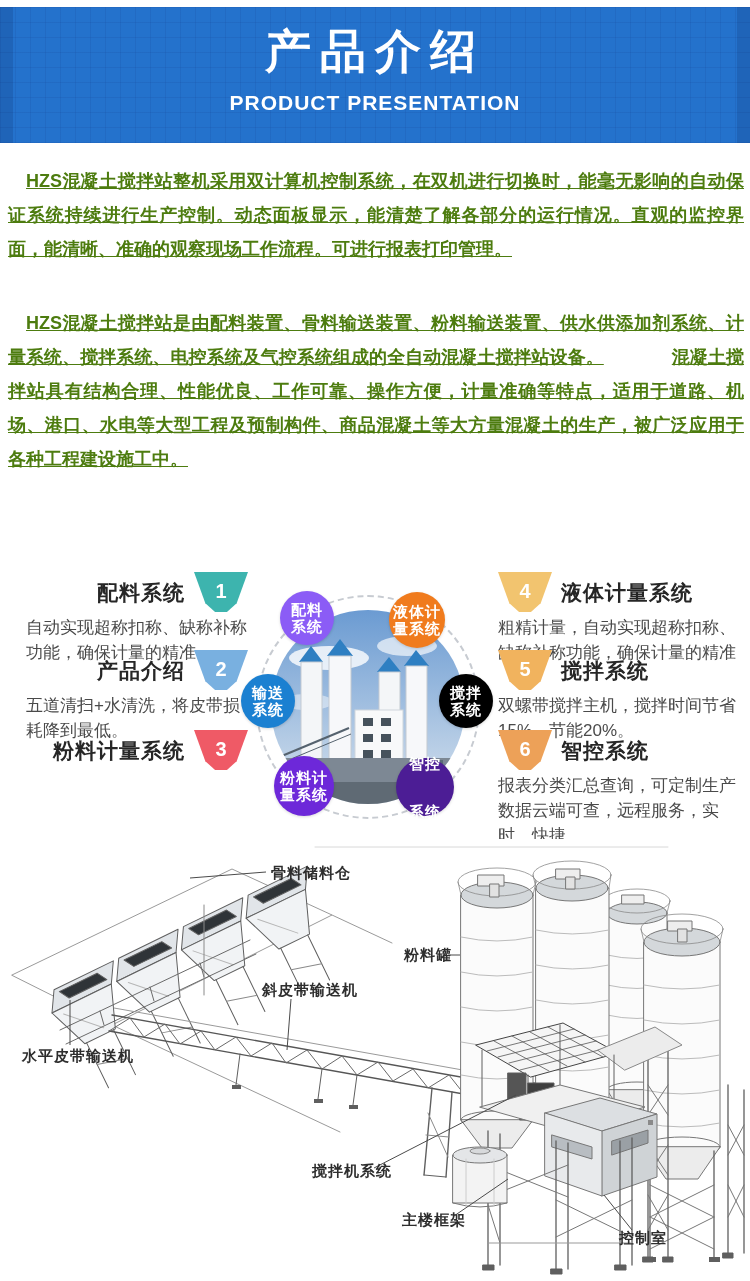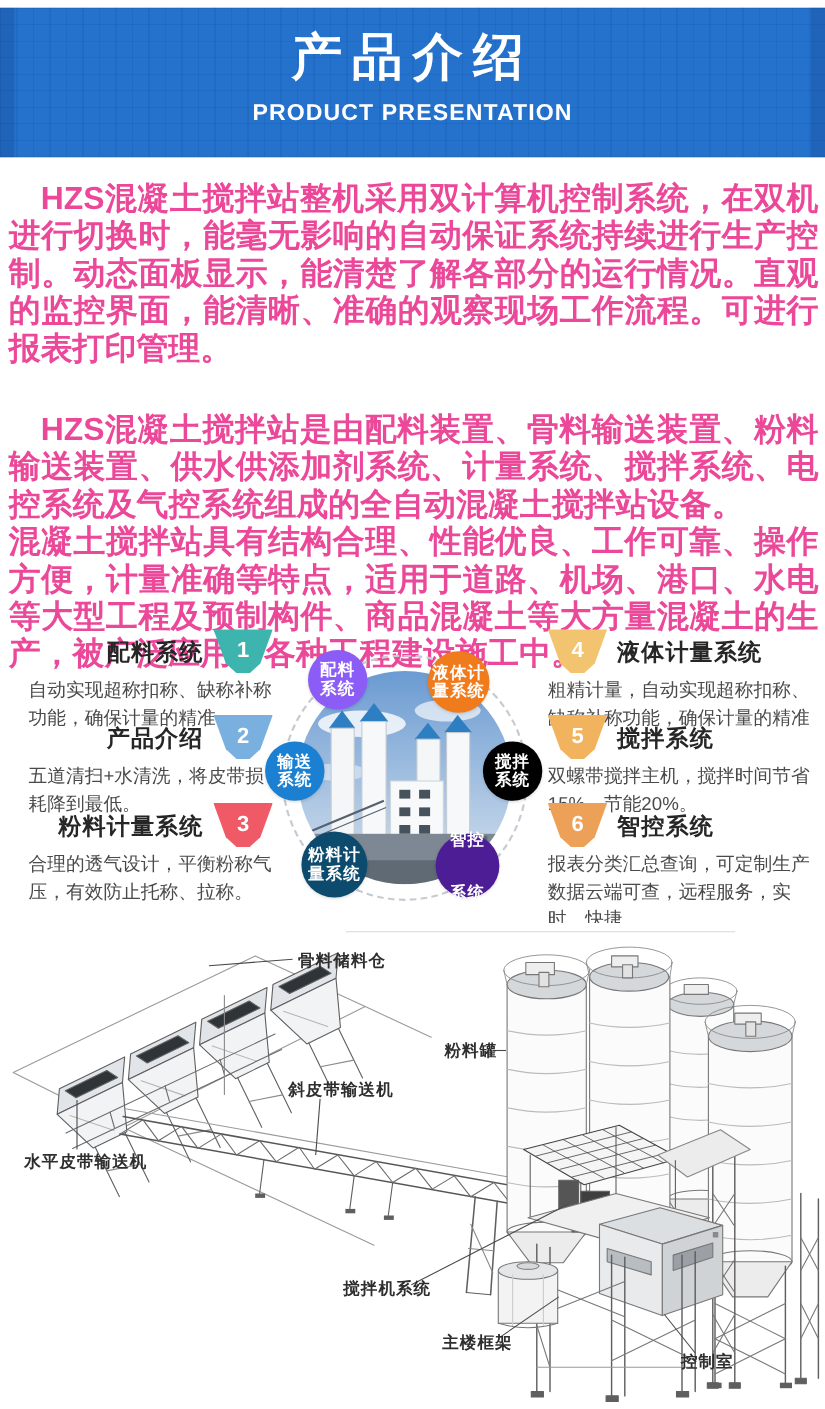--- a/index.html
+++ b/index.html
@@ -13,21 +13,21 @@
       repeating-linear-gradient(90deg, rgba(20,60,140,.14) 0 1px, transparent 1px 15px),
       repeating-linear-gradient(0deg, rgba(20,60,140,.14) 0 1px, transparent 1px 15px),
       #2472cc; }
   .banner::before, .banner::after { content:""; position:absolute; top:0; bottom:0; width:13px; background:rgba(0,0,40,.12); }
   .banner::before { left:0; } .banner::after { right:0; }
   .banner-title { padding-top:14px; font-size:46px; font-weight:700; color:#fff; letter-spacing:9px; }
   .banner-sub { margin-top:8px; font-size:21px; font-weight:600; color:#fff; letter-spacing:1px; }
 
   
   .intro { position:absolute; left:8px; top:150px; width:736px; }
-  .intro p { font-size:29px; line-height:34px; font-weight:600; color:#ec4899; text-align:justify; text-indent:1em; }
+  .intro p { font-size:18px; line-height:34px; font-weight:600; color:#4d7c0f; text-align:justify; text-indent:1em;text-decoration:underline; }
   .intro p.p1 { margin-top:14px; }
   .intro p.p2 { margin-top:40px; }
   .wm-gap { display:inline-block; width:68px; }
 
   
   .systems { position:absolute; left:0; top:560px; width:750px; height:285px;padding-left:16px; }
   .sys-col { position:absolute; top:0; height:285px; }
   .sys-col.left { left:26px; width:222px; }
   .sys-col.right { left:498px; width:247px; }
   .sys-item { position:absolute; left:0; width:100%; }
@@ -89,21 +89,20 @@
           <span class="sys-title">产品介绍</span>
           <span class="fan-badge" style="background-color: rgb(121, 176, 224);">2</span>
         </div>
         <div class="sys-desc">五道清扫+水清洗，将皮带损耗降到最低。</div>
       </div>
       <div class="sys-item it3">
         <div class="sys-title-row">
           <span class="sys-title">粉料计量系统</span>
           <span class="fan-badge" style="background-color: rgb(239, 90, 102);">3</span>
         </div>
-        <div class="sys-desc">合理的透气设计，平衡粉称气压，有效防止托称、拉称。</div>
       </div>
     </div>
 
     <div class="sys-col right">
       <div class="sys-item it1">
         <div class="sys-title-row">
           <span class="fan-badge" style="background-color: rgb(242, 196, 111);">4</span>
           <span class="sys-title">液体计量系统</span>
         </div>
         <div class="sys-desc">粗精计量，自动实现超称扣称、缺称补称功能，确保计量的精准</div>
@@ -174,21 +173,21 @@
       <span>量系统</span>
     </div>
     <div class="bubble bu3" style="background-color: rgb(27, 128, 209);">
       <span>输送</span>
       <span>系统</span>
     </div>
     <div class="bubble bu4" style="background-color: #000000;">
       <span>搅拌</span>
       <span>系统</span>
     </div>
-    <div class="bubble bu5" style="background-color: #0c4a6e;">
+    <div class="bubble bu5" style="background-color: #6d28d9;">
       <span>粉料计</span>
       <span>量系统</span>
     </div>
     <div class="bubble bu6" style="background-color: #4c1d95; gap: 31px;">
       <span>智控</span>
       <span>系统</span>
     </div>
   </section>
 
   <section class="drawing">

